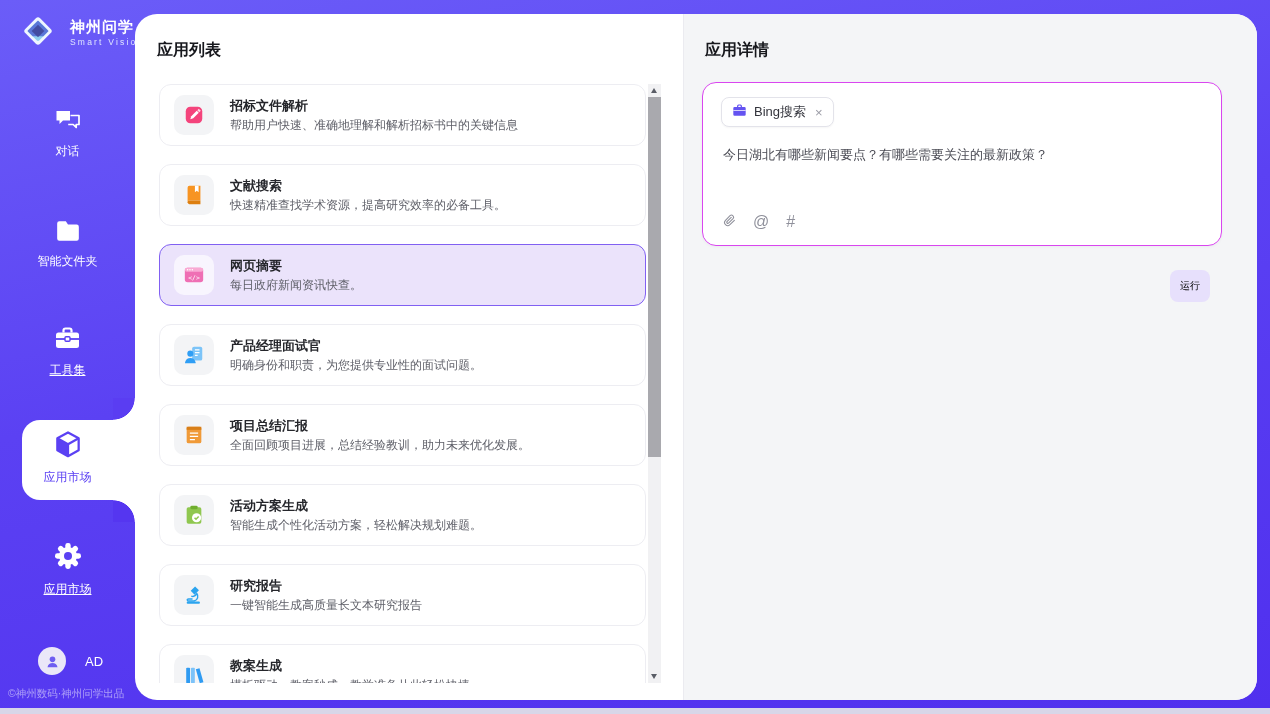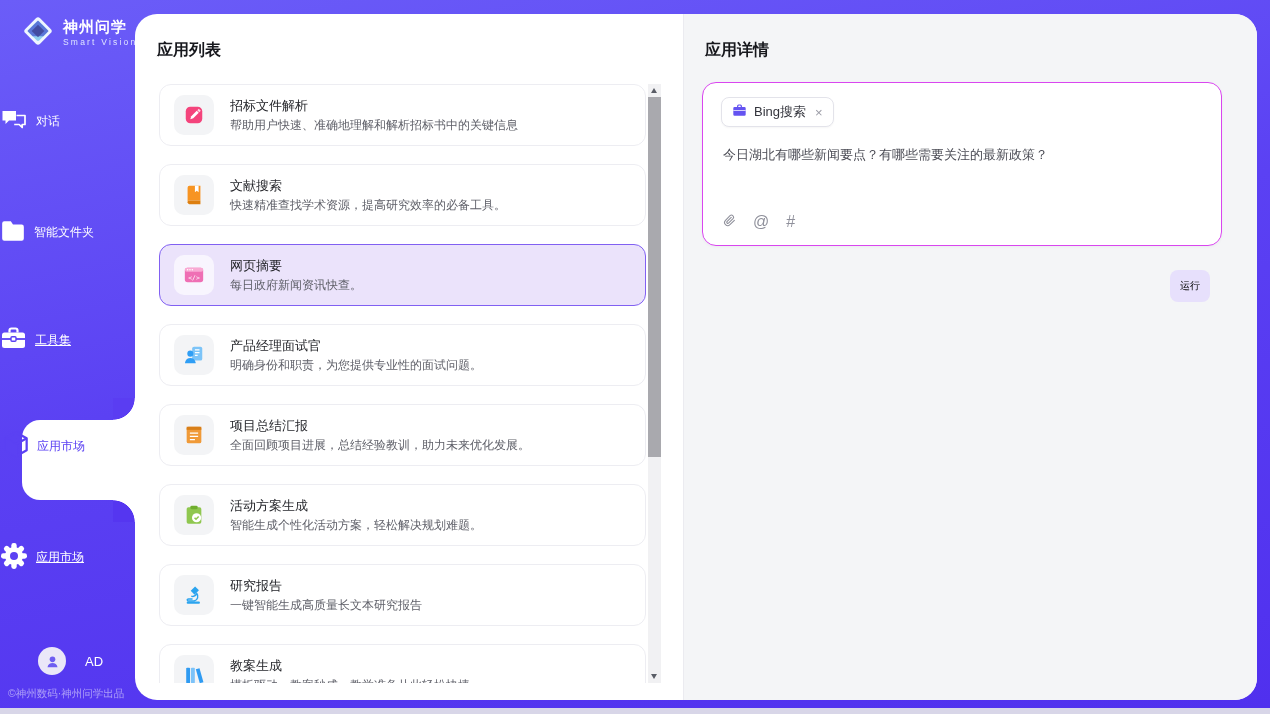--- a/index.html
+++ b/index.html
@@ -1,24 +1,24 @@
 <!DOCTYPE html>
 <html><head>
 <meta charset="utf-8">
 <style>
 *{margin:0;padding:0;box-sizing:border-box}
 html,body{width:1270px;height:714px}
 body{position:relative;overflow:hidden;background:#d8d6e8;font-family:"Liberation Sans","DejaVu Sans",sans-serif}
 .frame{position:absolute;left:0;top:0;width:1270px;height:708px;
   background:linear-gradient(168deg,#6b5df8 0%,#5b41f3 45%,#5030ee 100%)}
 
-.logo{position:absolute;left:20px;top:13px;display:flex;align-items:center;gap:7px}
+.logo{position:absolute;left:20px;top:13px;display:flex;align-items:center;gap:14px}
 .logo-name{font-size:15px;font-weight:bold;color:#fff;letter-spacing:1px;line-height:1.1}
 .logo-sub{font-size:8.5px;color:#dfe5ff;letter-spacing:2.2px;margin-top:2px}
-.nav-item{position:absolute;left:0;width:135px;display:flex;flex-direction:row;align-items:center;gap:8px;
+.nav-item{position:absolute;left:0;width:135px;display:flex;flex-direction:column;align-items:center;gap:8px;
   color:#fff;font-size:12px;cursor:pointer}
 .nav-item .u{text-decoration:underline}
 .nav-chat{top:108px}.nav-folder{top:220px}.nav-toolbox{top:326px}.nav-settings{top:542px}
 .active-bubble{position:absolute;left:22px;top:420px;width:113px;height:80px;background:#fff;
   border-radius:18px 0 0 18px}
 .active-bubble::before{content:"";position:absolute;top:-22px;right:0;width:22px;height:22px;
   background:radial-gradient(circle 22px at 0 0,#5a3df2 97%,#fff 100%)}
 .active-bubble::after{content:"";position:absolute;bottom:-22px;right:0;width:22px;height:22px;
   background:radial-gradient(circle 22px at 0 100%,#5536f0 97%,#fff 100%)}
 .nav-market{top:429px;color:#5b41f3;gap:5px}
@@ -32,21 +32,21 @@
 .panel-title{position:absolute;font-size:16px;font-weight:bold;color:#17181d}
 .list-title{left:22px;top:26px}
 .detail-title{left:570px;top:26px}
 
 .list-viewport{position:absolute;left:24px;top:70px;width:487px;height:599px;overflow:hidden}
 .app-card{height:62px;margin-bottom:18px;display:flex;align-items:center;gap:16px;padding:0 14px;
   background:#fff;border:1px solid #ededf2;border-radius:12px;cursor:pointer}
 .app-card.selected{background:#ebe3fb;border-color:#8160f2}
 .tile{width:40px;height:40px;border-radius:10px;background:#f3f4f6;display:flex;align-items:center;justify-content:center;flex:none}
 .app-card.selected .tile{background:#f8f5fe}
-.app-title{font-size:13px;font-weight:normal;color:#25262b;line-height:1}
+.app-title{font-size:13px;font-weight:bold;color:#25262b;line-height:1}
 .app-desc{font-size:12px;color:#5f6069;margin-top:7px;line-height:1}
 
 .scrollbar{position:absolute;left:513px;top:70px;width:13px;height:599px;background:#f1f1f3}
 .sb-btn{position:absolute;left:0;width:13px;height:13px;cursor:pointer}
 .sb-up{top:0}.sb-down{bottom:0}
 .sb-up::after,.sb-down::after{content:"";position:absolute;left:3px;border-left:3.5px solid transparent;border-right:3.5px solid transparent}
 .sb-up::after{top:4px;border-bottom:5px solid #5a5d66}
 .sb-down::after{bottom:4px;border-top:5px solid #5a5d66}
 .sb-thumb{position:absolute;left:0;top:13px;width:13px;height:360px;background:#a9a9ae;cursor:pointer}
 

